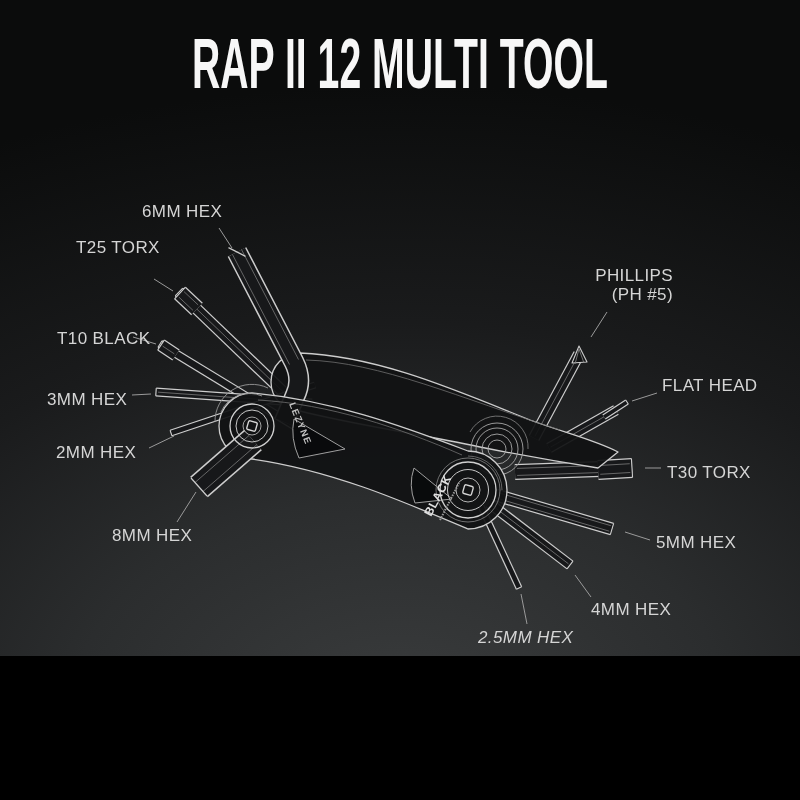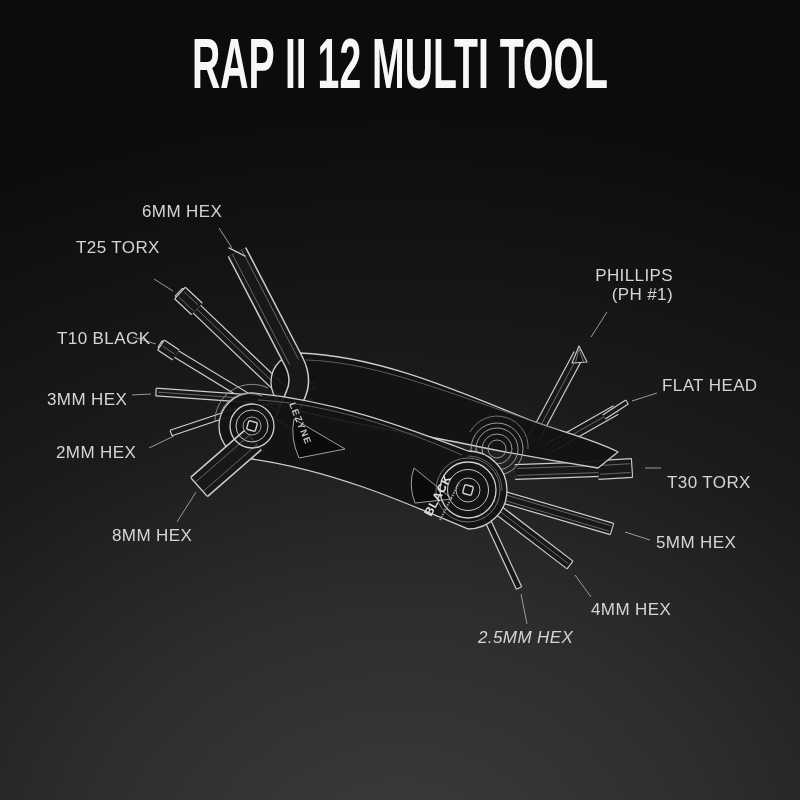--- a/index.html
+++ b/index.html
@@ -1,17 +1,17 @@
 <!DOCTYPE html>
 <html><head>
 <meta charset="utf-8">
 <style>
   html,body{margin:0;padding:0;background:#000;}
   .stage{
-    position:relative;width:800px;height:800px;overflow:hidden;
+    position:relative;width:800px;height:656px;overflow:hidden;
     background:radial-gradient(120% 95% at 50% 108%, #3a3c3d 0%, #2b2d2e 34%, #1a1b1c 62%, #0b0c0c 100%);
     font-family:"Liberation Sans", sans-serif;
   }
   .title{
     position:absolute;top:34px;left:0;width:800px;text-align:center;
     font-size:70px;line-height:60px;font-weight:bold;color:#f7f7f7;
     transform:scaleX(0.56);transform-origin:400px 0;letter-spacing:0px;white-space:nowrap;
   }
   .artwork{position:absolute;left:0;top:0;width:800px;height:800px;}
   .label{
@@ -200,20 +200,20 @@
 
   <div class="label" style="left:142px;top:202px;">6MM HEX</div>
   <div class="label" style="left:76px;top:238px;">T25 TORX</div>
   <div class="label" style="left:57px;top:329px;">T10 BLACK</div>
   <div class="label" style="left:47px;top:390px;">3MM HEX</div>
   <div class="label" style="left:56px;top:443px;">2MM HEX</div>
   <div class="label" style="left:112px;top:526px;">8MM HEX</div>
   <div class="label" style="left:478px;top:628px;font-style:italic;">2.5MM HEX</div>
   <div class="label" style="left:591px;top:600px;">4MM HEX</div>
   <div class="label" style="left:656px;top:533px;">5MM HEX</div>
-  <div class="label" style="left:667px;top:473px;">T30 TORX</div>
+  <div class="label" style="left:667px;top:463px;">T30 TORX</div>
   <div class="label" style="left:662px;top:376px;">FLAT HEAD</div>
   <div class="label center" style="left:577px;top:266px;width:96px;">
     <div>PHILLIPS</div>
-    <div>(PH #1)</div>
+    <div>(PH #5)</div>
   </div>
 
 </div>
 
 </body></html>

